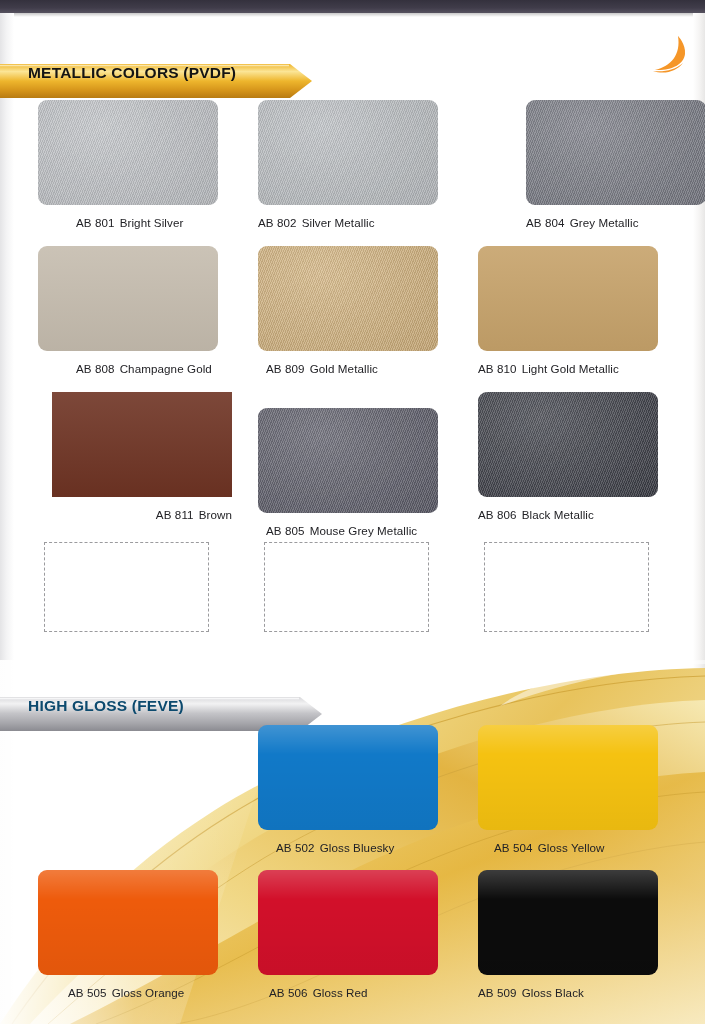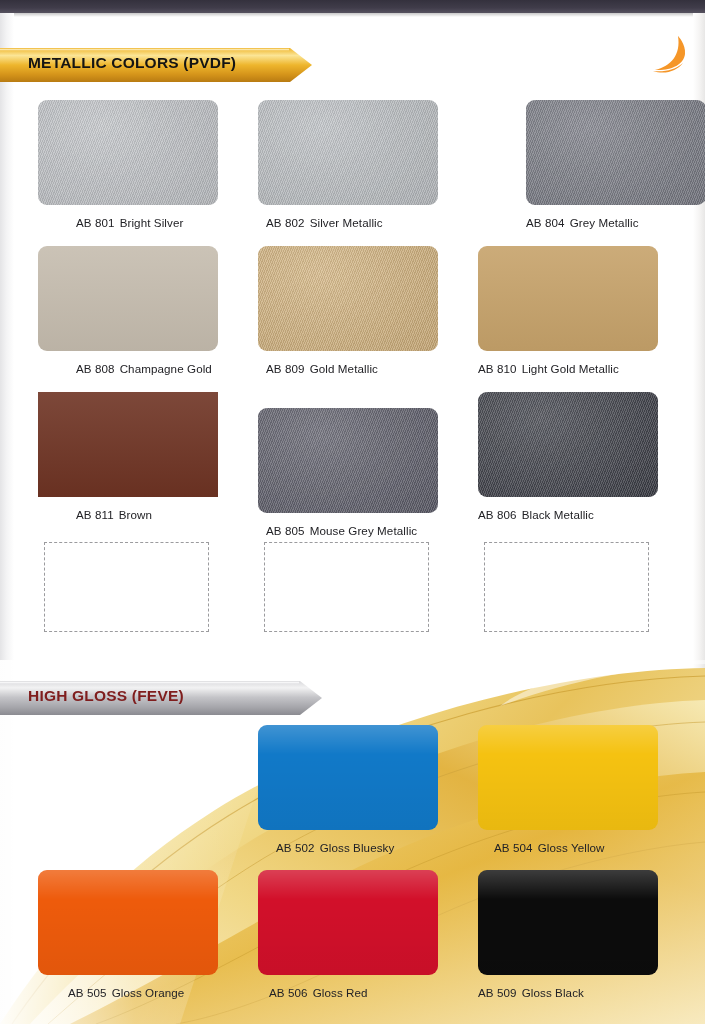--- a/index.html
+++ b/index.html
@@ -19,29 +19,29 @@
   
   .edge-left{position:absolute;left:0;top:13px;width:14px;height:1011px;
     background:linear-gradient(90deg,#e4e4e6 0%,#f3f3f4 45%,#ffffff 100%);}
   .edge-right{position:absolute;right:0;top:13px;width:12px;height:1011px;
     background:linear-gradient(270deg,#e8e7e6 0%,#f6f5f4 50%,#ffffff 100%);}
 
   
   .ribbons{position:absolute;left:0;top:660px;width:705px;height:364px;overflow:hidden;}
 
   
-  .banner{position:absolute;height:29px;display:flex;align-items:center;}
+  .banner{position:absolute;height:29px;display:flex;align-items:flex-start;margin-top:16px;}
   .banner .shape{position:absolute;inset:0;}
   .banner .txt{position:relative;z-index:2;font-weight:bold;font-size:15.5px;
     letter-spacing:.2px;color:#141414;white-space:nowrap;}
 
   #banner-metallic{left:0;top:48px;width:312px;}
   #banner-metallic .txt{margin-left:28px;}
   #banner-gloss{left:0;top:681px;width:322px;}
-  #banner-gloss .txt{margin-left:28px;color:#7f1d1d;}
+  #banner-gloss .txt{margin-left:28px;color:#0c4a6e;}
 
   
   .grid{position:absolute;left:0;width:705px;}
   .cell{position:absolute;}
   .swatch{position:relative;width:180px;height:105px;}
   .swatch .fill{position:absolute;inset:0;}
   .swatch.round .fill{border-radius:9px;}
   .swatch .tex{position:absolute;inset:0;pointer-events:none;}
   .swatch.round .tex{border-radius:9px;}
   .label{margin-top:11px;font-size:11.6px;color:#222226;white-space:nowrap;
@@ -146,21 +146,21 @@
           <div class="fill" style="background: rgb(185, 188, 192);"></div>
           <div class="tex" style="background-image:repeating-linear-gradient(112deg,rgba(255,255,255,.16) 0 1px,rgba(0,0,0,.07) 1px 2px),radial-gradient(120% 150% at 35% 25%,rgba(255,255,255,.22),rgba(0,0,0,.10));"></div>
         </div>
         <div class="label" style="margin-left: 38px;"><span class="code">AB 801</span><span>Bright Silver</span></div>
       </div>
       <div class="cell" style="left: 258px; top: 0px;">
         <div class="swatch round">
           <div class="fill" style="background: rgb(180, 184, 188);"></div>
           <div class="tex" style="background-image:repeating-linear-gradient(112deg,rgba(255,255,255,.16) 0 1px,rgba(0,0,0,.07) 1px 2px),radial-gradient(120% 150% at 35% 25%,rgba(255,255,255,.22),rgba(0,0,0,.10));"></div>
         </div>
-        <div class="label" style="margin-left: 8px;"><span class="code">AB 802</span><span>Silver Metallic</span></div>
+        <div class="label" style=""><span class="code">AB 802</span><span>Silver Metallic</span></div>
       </div>
       <div class="cell" style="left: 478px; top: 0px; padding-left: 48px;">
         <div class="swatch round">
           <div class="fill" style="background: rgb(110, 112, 122);"></div>
           <div class="tex" style="background-image:repeating-linear-gradient(112deg,rgba(255,255,255,.16) 0 1px,rgba(0,0,0,.07) 1px 2px),radial-gradient(120% 150% at 35% 25%,rgba(255,255,255,.22),rgba(0,0,0,.10));"></div>
         </div>
         <div class="label" style="margin-left: 0px;"><span class="code">AB 804</span><span>Grey Metallic</span></div>
       </div>
       <div class="cell" style="left: 38px; top: 146px;">
         <div class="swatch round">
@@ -176,21 +176,21 @@
         </div>
         <div class="label" style="margin-left: 8px;"><span class="code">AB 809</span><span>Gold Metallic</span></div>
       </div>
       <div class="cell" style="left: 478px; top: 146px;">
         <div class="swatch round">
           <div class="fill" style="background: rgb(198, 162, 106);"></div>
           <div class="tex" style="background-image:linear-gradient(180deg,rgba(255,255,255,.10),rgba(0,0,0,.05));"></div>
         </div>
         <div class="label" style="margin-left: 0px;"><span class="code">AB 810</span><span>Light Gold Metallic</span></div>
       </div>
-      <div class="cell" style="left: 38px; top: 292px;">
+      <div class="cell" style="left: 52px; top: 292px; text-align: right;">
         <div class="swatch">
           <div class="fill" style="background: rgb(110, 51, 35);"></div>
           <div class="tex" style="background-image:linear-gradient(180deg,rgba(255,255,255,.10),rgba(0,0,0,.05));"></div>
         </div>
         <div class="label" style="margin-left: 38px;"><span class="code">AB 811</span><span>Brown</span></div>
       </div>
       <div class="cell" style="left: 258px; top: 308px;">
         <div class="swatch round">
           <div class="fill" style="background: rgb(81, 81, 94);"></div>
           <div class="tex" style="background-image:repeating-linear-gradient(112deg,rgba(255,255,255,.16) 0 1px,rgba(0,0,0,.07) 1px 2px),radial-gradient(120% 150% at 35% 25%,rgba(255,255,255,.22),rgba(0,0,0,.10));"></div>

